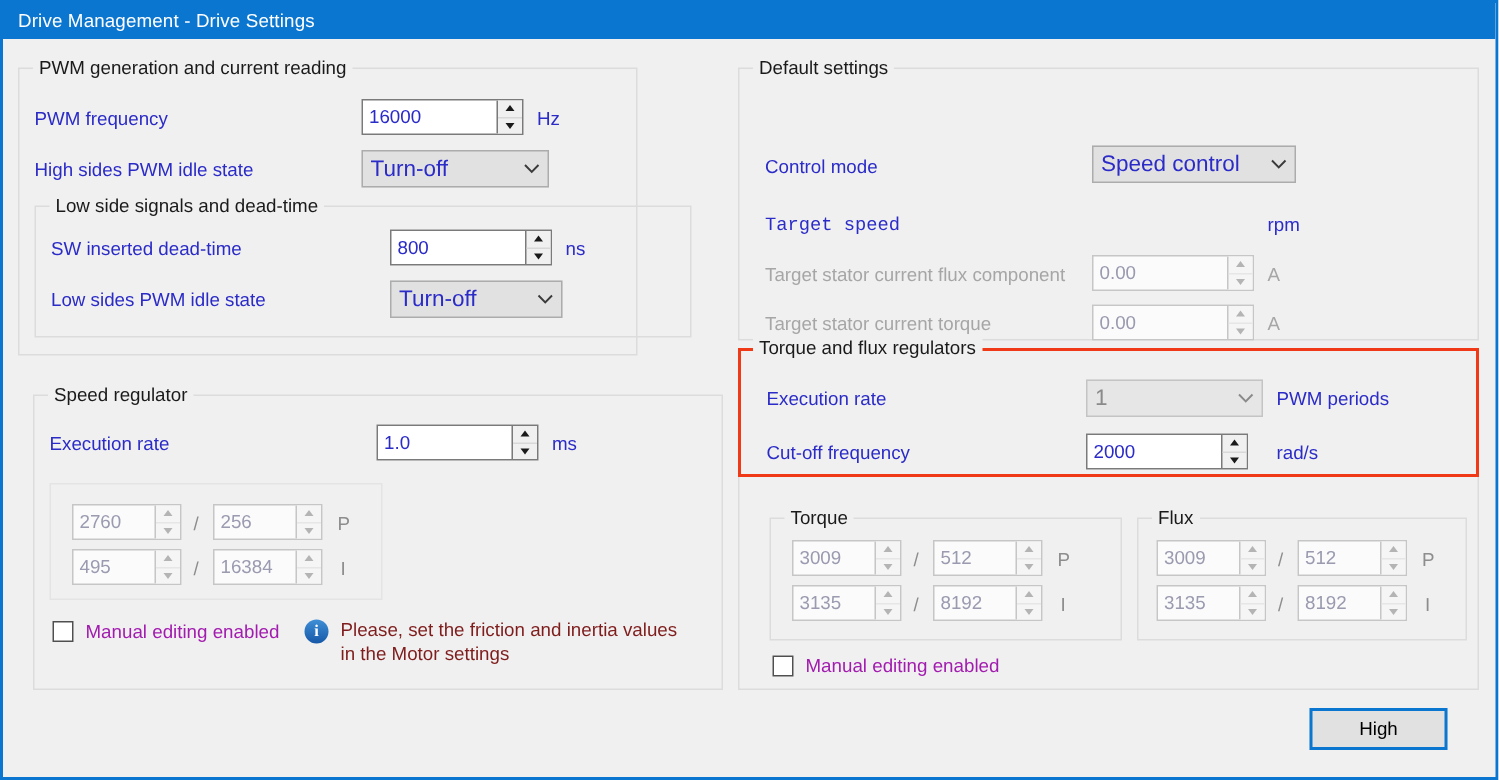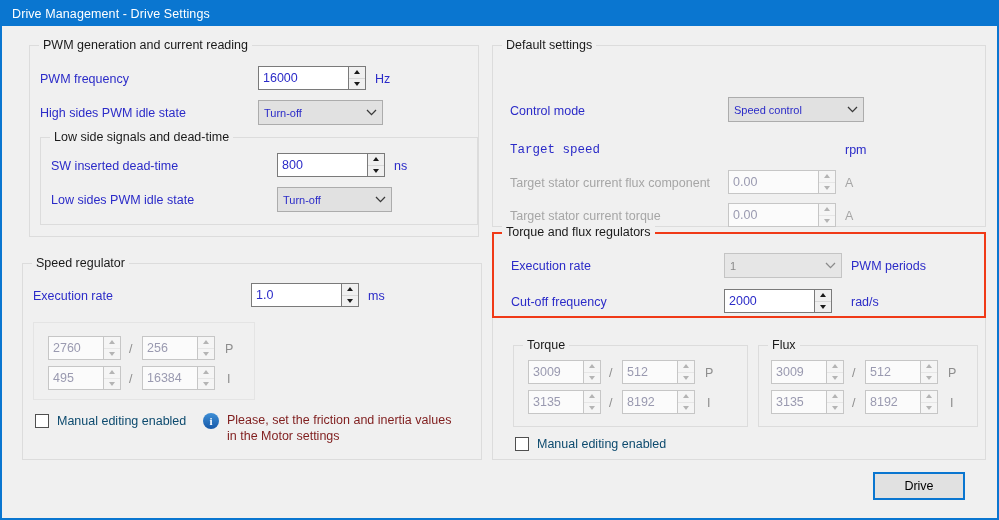--- a/index.html
+++ b/index.html
@@ -137,21 +137,21 @@
   
   .combo {
     position: absolute;
     box-sizing: border-box;
     height: 25px;
     border: 1px solid #acacac;
     background: #e1e1e1;
     display: flex;
     align-items: center;
     padding-left: 5px;
-    font-size: 11px;
+    font-size: 15px;
     color: #2b2bc8;
   }
   .combo .cv { flex: 1 1 auto; white-space: nowrap; overflow: hidden; }
   .combo .chev {
     width: 22px;
     display: flex;
     align-items: center;
     justify-content: center;
   }
   .combo .chev svg { display: block; }
@@ -167,21 +167,21 @@
   }
   .cbrow .box {
     width: 14px;
     height: 14px;
     box-sizing: border-box;
     border: 1px solid #4f4f4f;
     background: #ffffff;
   }
   .cbrow .cbl {
     font-size: 12.5px;
-    color: #0c4a6e;
+    color: #a21caf;
     white-space: nowrap;
   }
 
   
   .note {
     position: absolute;
     display: flex;
     gap: 8px;
     align-items: flex-start;
   }
@@ -234,21 +234,21 @@
 <body>
 
 <div class="window">
 
   <div class="titlebar">
     <span>Drive Management - Drive Settings</span>
   </div>
 
   <div class="client">
 
-    <div class="group" style="left:25px; top:17px; width:450px; height:192px;">
+    <div class="group" style="left:8px; top:17px; width:413px; height:192px;">
       <span class="legend">PWM generation and current reading</span>
 
       <span class="lbl" style="left:10px; top:26px;">PWM frequency</span>
       <div class="spin" style="left:228px; top:20px; width:108px;">
         <div class="val">16000</div>
         <div class="btns">
           <div class="ar up"></div>
           <div class="ar dn"></div>
         </div>
       </div>
@@ -490,17 +490,17 @@
         <span class="lbl gry" style="left:191px; top:50px;">I</span>
       </div>
 
       <div class="cbrow" style="left:22px; top:119px;">
         <span class="box"></span>
         <span class="cbl">Manual editing enabled</span>
       </div>
     </div>
 
     <div class="donebtn" style="left:869px; top:444px;">
-      <span>Drive</span>
+      <span>High</span>
     </div>
 
   </div>
 </div>
 
 </body></html>

